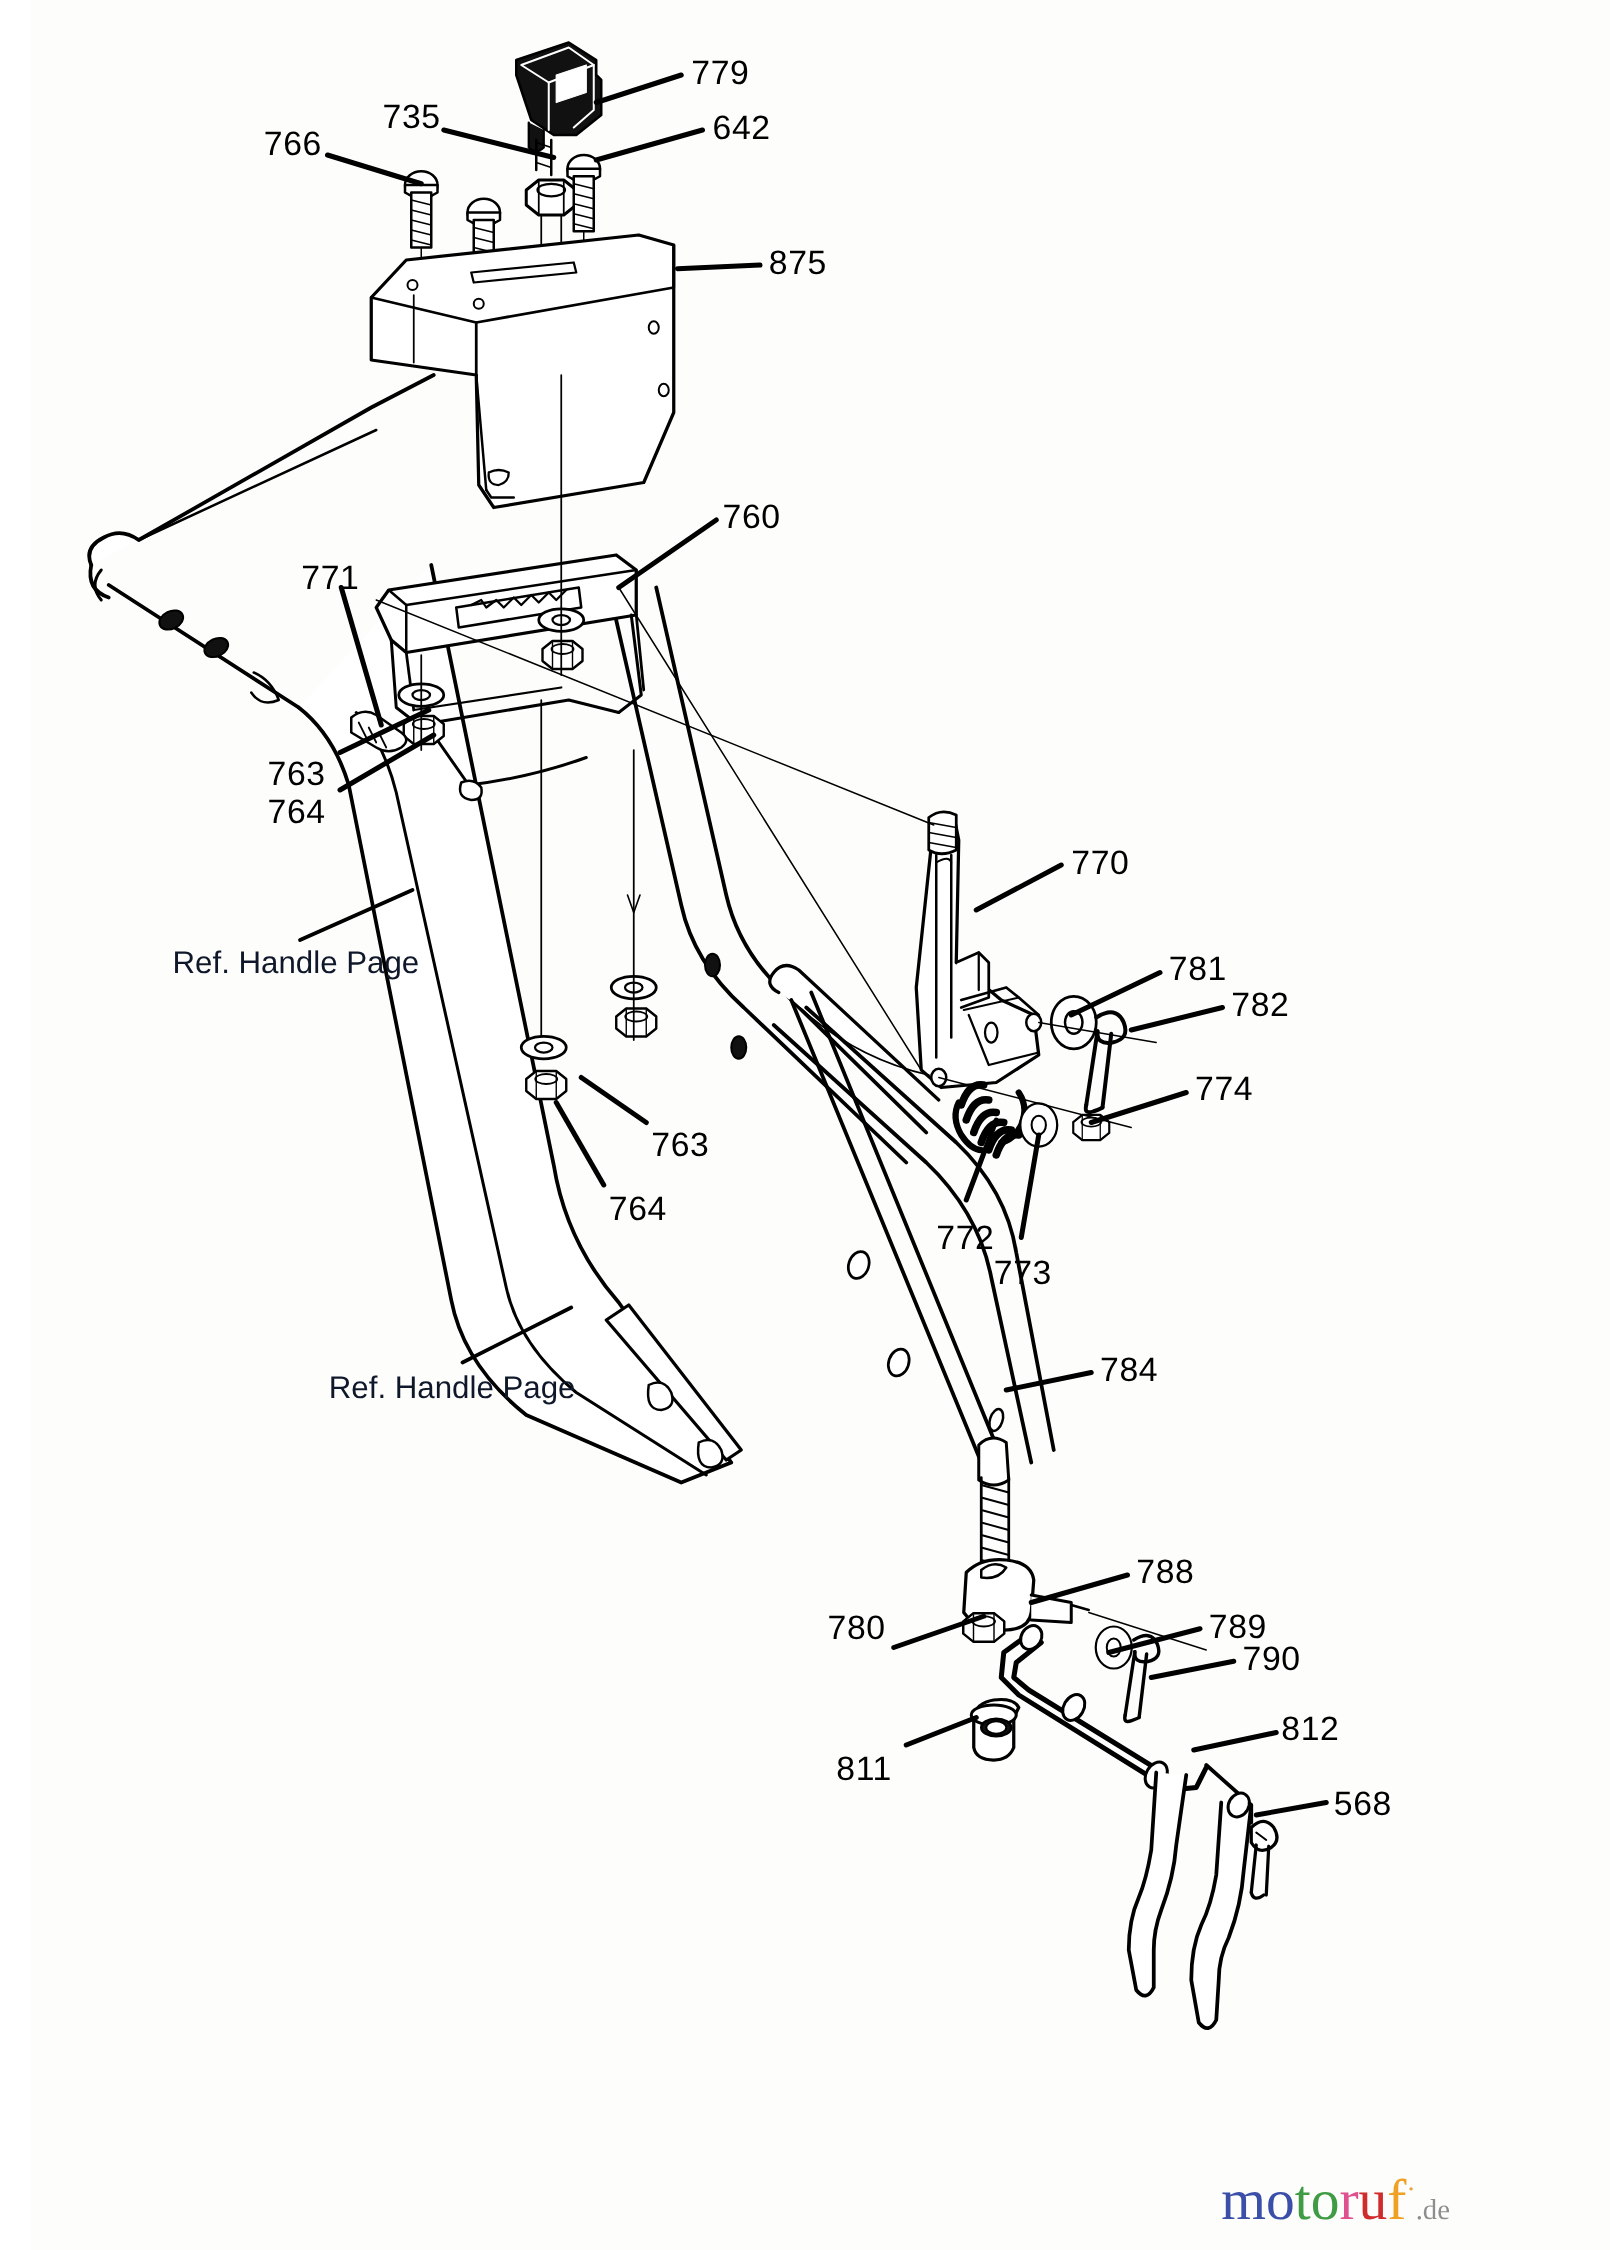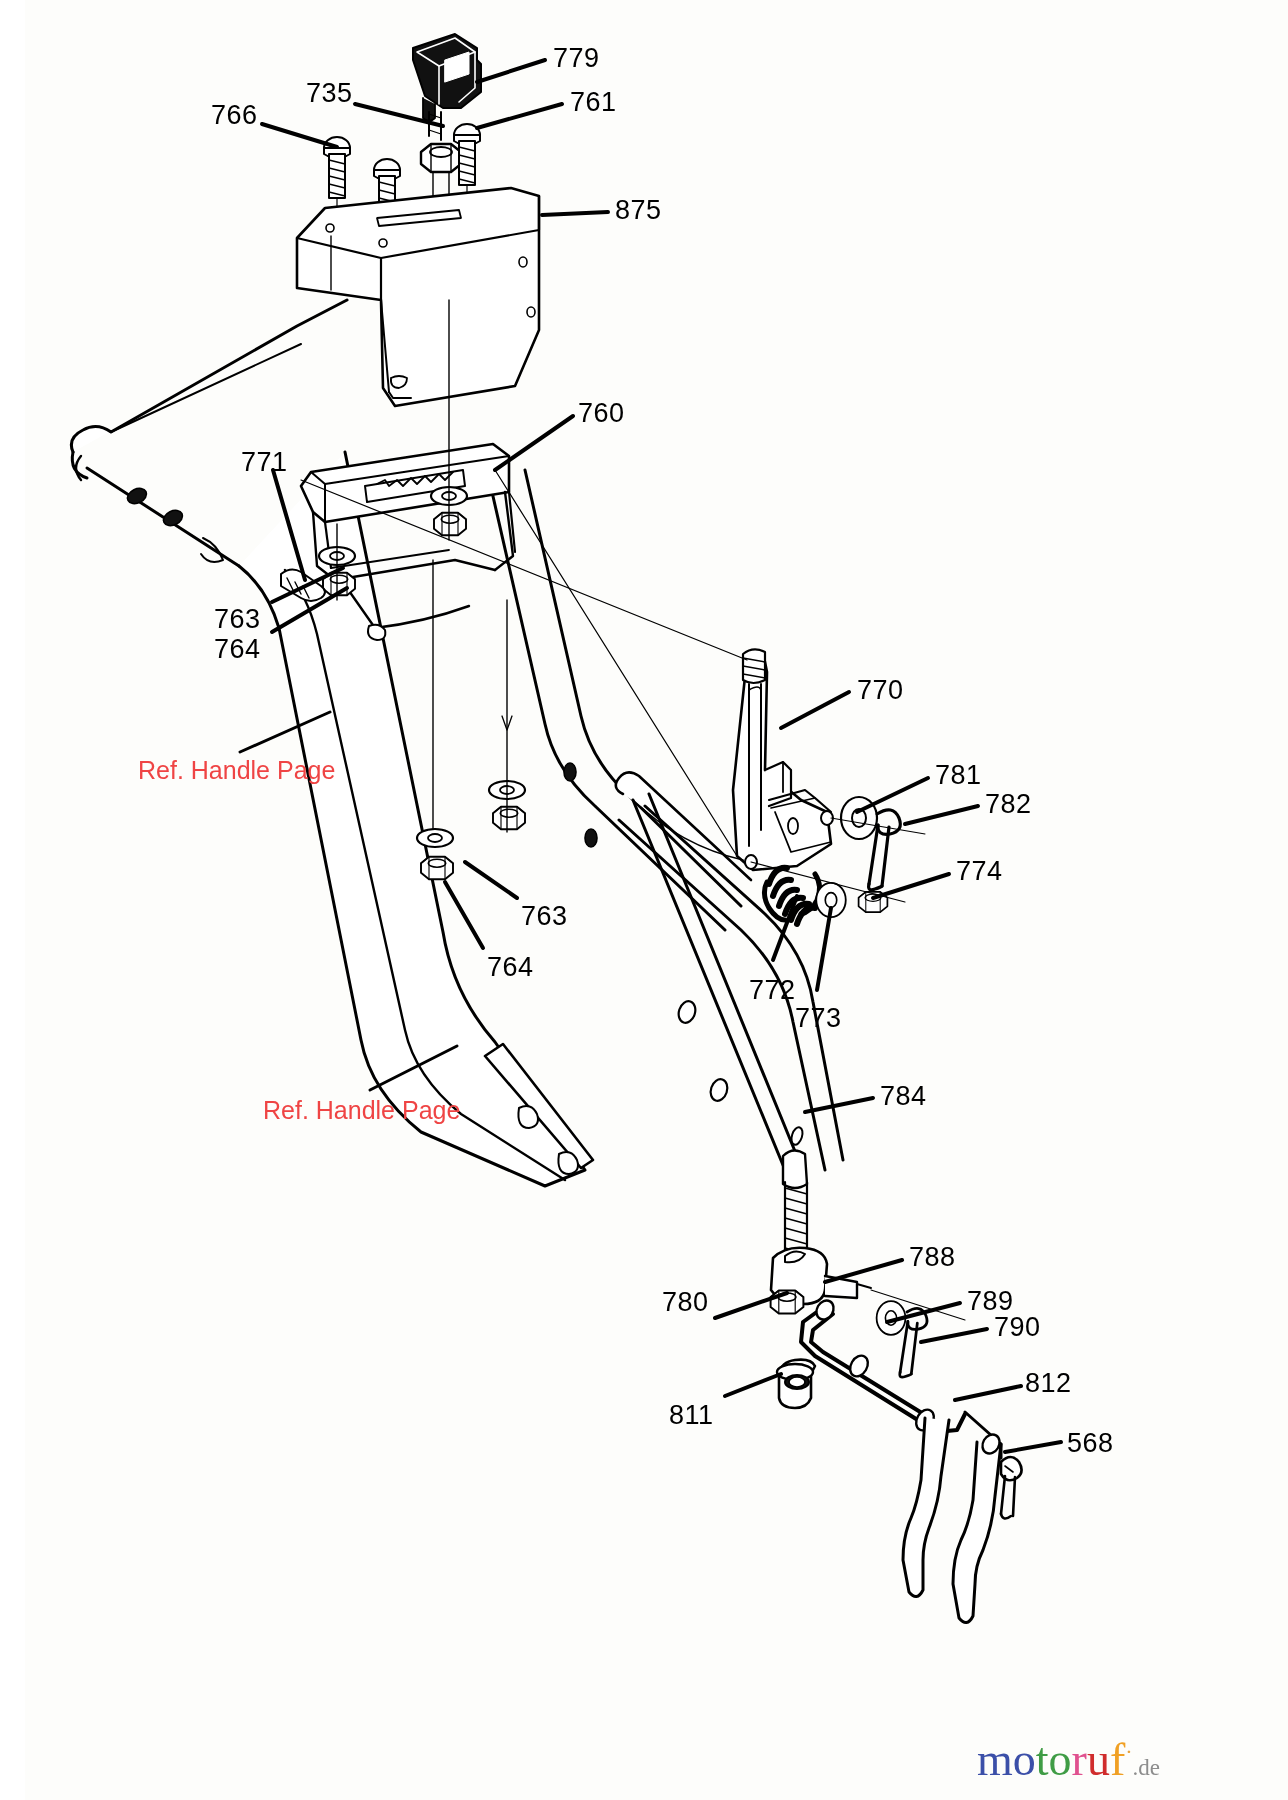--- a/index.html
+++ b/index.html
@@ -1,20 +1,20 @@
 <!DOCTYPE html>
 <html><head>
 <meta charset="utf-8">
 <style>
   html,body{margin:0;padding:0;background:#ffffff;}
   body{font-family:"Liberation Sans", sans-serif;}
   #sheet{position:relative;width:1288px;height:1800px;background:#fdfdfb;overflow:hidden;margin-left:25px;}
   #art{position:absolute;left:0;top:0;width:1288px;height:1800px;}
   .lbl{position:absolute;font-family:"Liberation Sans", sans-serif;font-size:27px;color:#000;white-space:nowrap;letter-spacing:.5px;}
-  .reflbl{position:absolute;font-family:"Liberation Sans", sans-serif;font-size:25px;color:#ef4444;white-space:nowrap;}
+  .reflbl{position:absolute;font-family:"Liberation Sans", sans-serif;font-size:25px;color:#0f172a;white-space:nowrap;}
   #wm{position:absolute;left:952px;top:1733px;font-family:"Liberation Serif", serif;font-size:46px;letter-spacing:0px;white-space:nowrap;}
   #wm .de{font-size:23px;color:#8d8d8d;}
   #wm .dot{color:#e8a33d;font-size:22px;vertical-align:super;}
 </style>
 </head>
 <body>
 
 <div id="sheet">
 
   <svg id="art" viewBox="0 0 1288 1800" xmlns="http://www.w3.org/2000/svg">
@@ -310,21 +310,21 @@
         <line x1="700" y1="1396" x2="756" y2="1374" stroke-width="4" stroke-linecap="round"></line>
         <line x1="1036" y1="1442" x2="980" y2="1452" stroke-width="4" stroke-linecap="round"></line>
         <line x1="215" y1="752" x2="305" y2="712" stroke-width="3" stroke-linecap="round"></line>
         <line x1="345" y1="1090" x2="432" y2="1046" stroke-width="3" stroke-linecap="round"></line>
       </g>
   </svg>
 
   <div id="labels">
       <div class="lbl" style="left: 528px; top: 43px;">779</div>
       <div class="lbl" style="left: 281px; top: 78px;">735</div>
-      <div class="lbl" style="left: 545px; top: 87px;">761</div>
+      <div class="lbl" style="left: 545px; top: 87px;">642</div>
       <div class="lbl" style="left: 186px; top: 100px;">766</div>
       <div class="lbl" style="left: 590px; top: 195px;">875</div>
       <div class="lbl" style="left: 553px; top: 398px;">760</div>
       <div class="lbl" style="left: 216px; top: 447px;">771</div>
       <div class="lbl" style="left: 189px; top: 604px;">763</div>
       <div class="lbl" style="left: 189px; top: 634px;">764</div>
       <div class="lbl" style="left: 832px; top: 675px;">770</div>
       <div class="lbl" style="left: 910px; top: 760px;">781</div>
       <div class="lbl" style="left: 960px; top: 789px;">782</div>
       <div class="lbl" style="left: 931px; top: 856px;">774</div>

